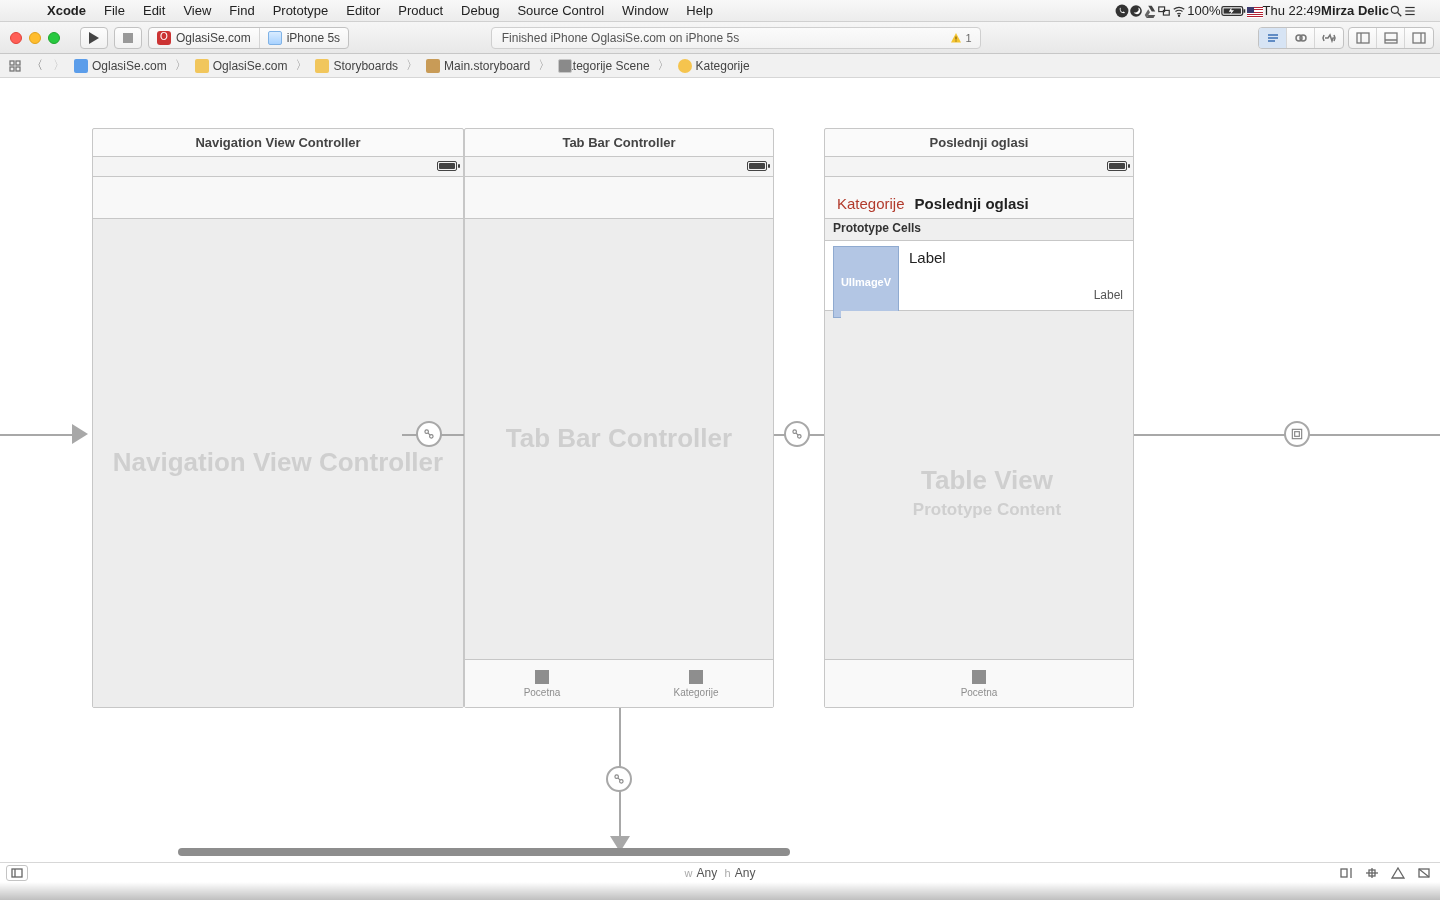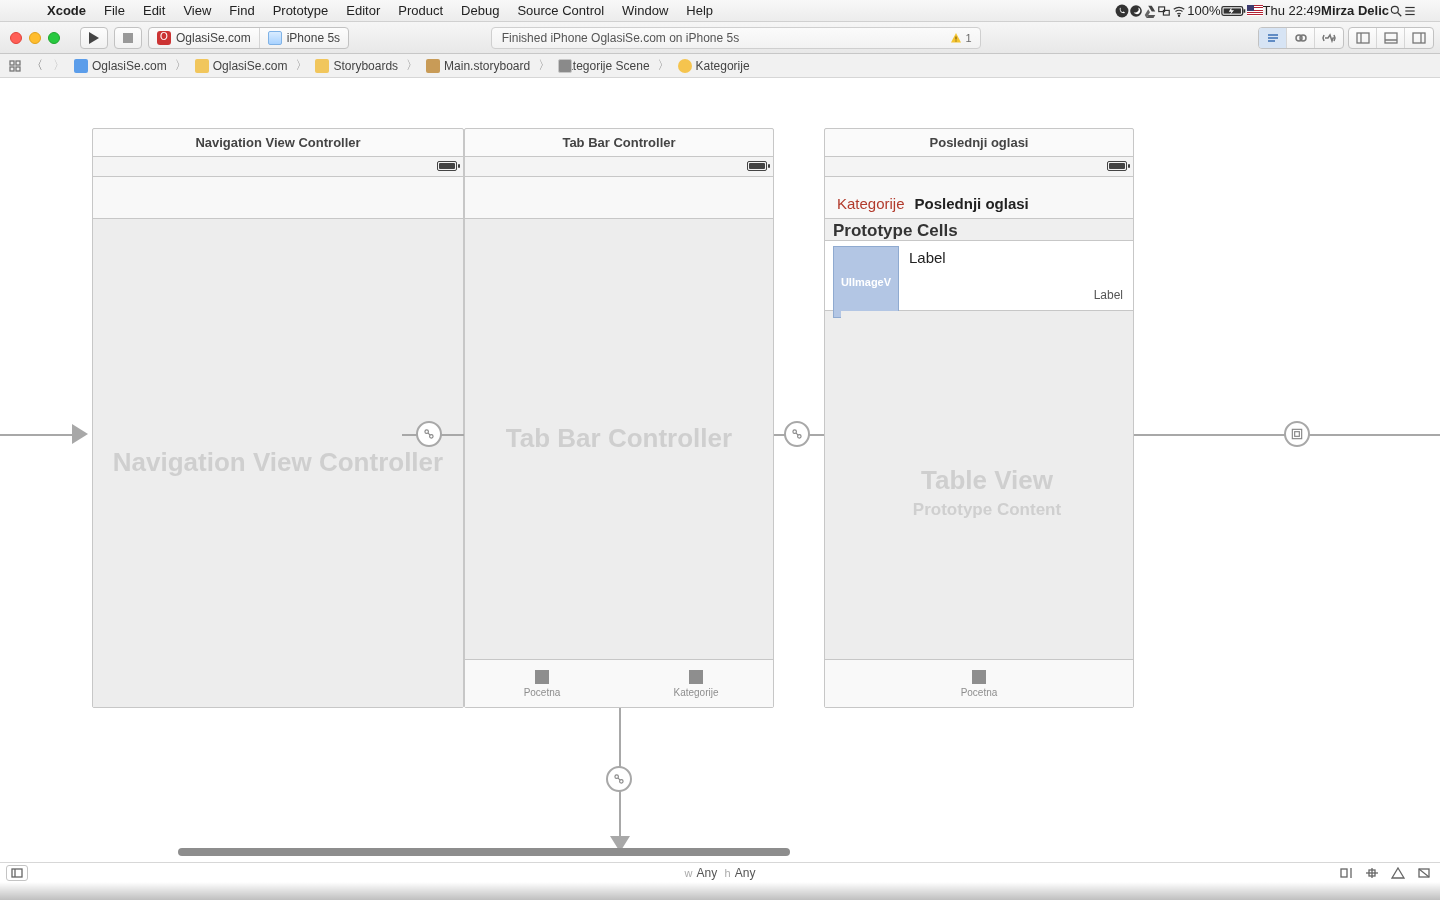--- a/index.html
+++ b/index.html
@@ -3,21 +3,21 @@
 <meta charset="utf-8">
 <style>
 * { margin: 0; padding: 0; box-sizing: border-box; font-family: -apple-system, "Helvetica Neue", Helvetica, Arial, sans-serif; }
 body { background: #fff; width: 1440px; height: 900px; overflow: hidden; position: relative; }
 
 
 .menubar { height: 22px; background: linear-gradient(#f8f8f8,#ececec); display: flex; align-items: center; font-size: 13px; color: #222; padding: 0 23px; border-bottom: 1px solid #d0d0d0; }
 .menubar .apple { width: 14px; text-align: center; margin-right: 10px; }
 .menubar .app-name { font-weight: 700; margin-right: 18px; }
 .menubar .menu-item { margin-right: 18px; cursor: default; }
-.menubar .right { margin-left: auto; display: flex; align-items: center; gap: 0; }
+.menubar .right { margin-left: auto; display: flex; align-items: flex-end; gap: 0; }
 .menubar .right span { display: inline-flex; align-items: center; }
 .flag { width: 16px; height: 11px; background: linear-gradient(#b22234 0 8%,#fff 8% 16%,#b22234 16% 24%,#fff 24% 32%,#b22234 32% 40%,#fff 40% 48%,#b22234 48% 56%,#fff 56% 64%,#b22234 64% 72%,#fff 72% 80%,#b22234 80% 88%,#fff 88% 100%); position: relative; }
 .flag::before { content:""; position:absolute; top:0; left:0; width:7px; height:6px; background:#3c3b6e; }
 
 
 .toolbar { height: 32px; background: linear-gradient(#f6f6f6,#e8e8e8); display: flex; align-items: center; padding: 0 6px; border-bottom: 1px solid #c7c7c7; gap: 6px; }
 .traffic { display: flex; gap: 7px; margin-right: 14px; margin-left:4px;}
 .traffic span { width: 12px; height: 12px; border-radius: 50%; display:block; }
 .traffic .close { background: #ff5f57; border:1px solid #e24238;}
 .traffic .min { background: #ffbd2e; border:1px solid #e1a11a;}
@@ -67,21 +67,21 @@
 .scene .content.with-nav { top:90px; }
 .scene .big-label { font-size:26px; font-weight:800; color:#cfcfcf; text-align:center; line-height:1.15;}
 
 .scene .tabbar { position:absolute; bottom:0; left:0; right:0; height:48px; background:#f9f9f9; border-top:1px solid #c7c7c7; display:flex;}
 .scene .tabbar .tab-item { flex:1; display:flex; flex-direction:column; align-items:center; justify-content:center; gap:3px; font-size:10px; color:#8e8e8e;}
 .scene .tabbar .tab-item .tab-ico { width:14px; height:14px; background:#8e8e8e;}
 
 .scene.poslednji .nav-header { display:flex; align-items:flex-end; padding:0 12px 6px 12px; gap:10px;}
 .scene.poslednji .nav-header .back { color:#b23a2c; font-size:15px;}
 .scene.poslednji .nav-header .title { color:#222; font-weight:700; font-size:15px;}
-.scene.poslednji .proto-hdr { height:22px; background:#efefef; border-bottom:1px solid #c7c7c7; padding:2px 8px; font-size:17px; font-weight:700; color:#333;}
+.scene.poslednji .proto-hdr { height:22px; background:#efefef; border-bottom:1px solid #c7c7c7; padding:2px 8px; font-size:12px; font-weight:700; color:#333;}
 .scene.poslednji .cell { height:70px; background:#fff; border-bottom:1px solid #c7c7c7; position:relative; display:flex;}
 .scene.poslednji .cell .img { width:66px; height:72px; margin:5px 8px; background:#b3c6e4; border:1px solid #8faad0; color:#fff; font-size:11px; font-weight:700; display:flex; align-items:center; justify-content:center;}
 .scene.poslednji .cell .lbl1 { position:absolute; left:84px; top:8px; font-size:15px; color:#222;}
 .scene.poslednji .cell .lbl2 { position:absolute; right:10px; bottom:8px; font-size:12px; color:#555;}
 .scene.poslednji .body { position:absolute; top:90px; left:0; right:0; bottom:48px; background:#ededed;margin-left:16px;}
 .scene.poslednji .tv-label { position:absolute; top:50%; left:0; right:0; transform:translateY(-20px); text-align:center; font-size:26px; font-weight:800; color:#cfcfcf;}
 .scene.poslednji .tv-label .sub { display:block; font-size:17px; font-weight:700; margin-top:4px;}
 
 
 .connector { position:absolute; height:2px; background:#a8a8a8;}

